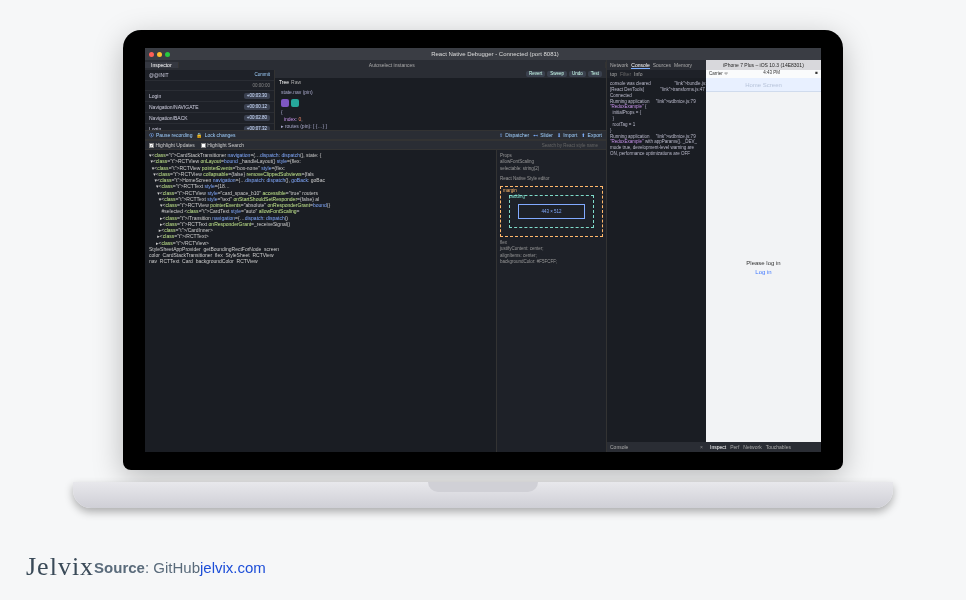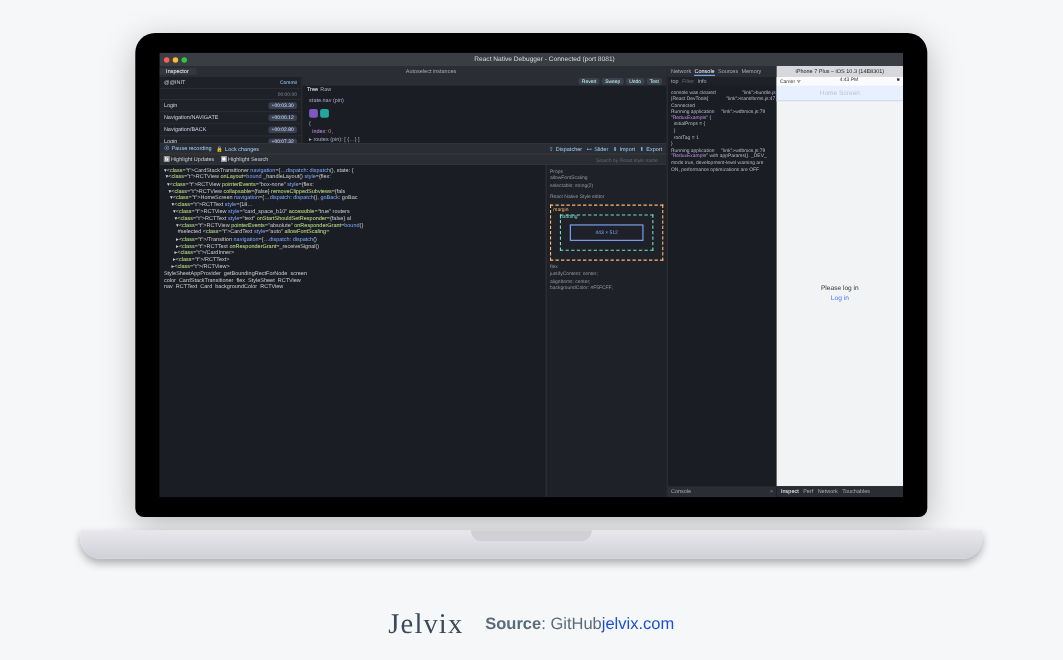--- a/index.html
+++ b/index.html
@@ -2,23 +2,23 @@
 <html><head>
 <meta charset="utf-8">
 <style>
   * { margin: 0; padding: 0; box-sizing: border-box; font-family: -apple-system, BlinkMacSystemFont, "Segoe UI", Helvetica, Arial, sans-serif; }
   body { width: 966px; height: 600px; background: #f6f7f8; display: flex; flex-direction: column; align-items: center; justify-content: space-between; overflow: hidden; }
   .laptop { margin-top: 30px; width: 720px; height: 470px; position: relative; }
   .screen-bezel { width: 100%; height: 440px; background: #000; border-radius: 18px 18px 8px 8px; padding: 18px 22px; box-shadow: 0 8px 30px rgba(0,0,0,0.25); }
   .screen { width: 100%; height: 100%; background: #1a1d23; display: flex; flex-direction: column; font-size: 6px; color: #ccc; overflow: hidden; }
   .base { position: absolute; bottom: -8px; left: 50%; transform: translateX(-50%); width: 820px; height: 26px; background: linear-gradient(#e8e8ec, #cfcfd6); border-radius: 0 0 18px 18px; box-shadow: 0 4px 8px rgba(0,0,0,0.3); }
   .notch { width: 110px; height: 10px; background: #d0d0d6; border-radius: 0 0 10px 10px; margin: 0 auto; }
-  .footer { width: 100%; display: flex; justify-content: center; align-items: center; padding: 18px 26px; font-size: 15px; color: #5a6b7b; }
+  .footer { width: 100%; display: flex; justify-content: flex-start; align-items: center; padding: 18px 26px; font-size: 15px; color: #5a6b7b; }
   .brand { font-family: Georgia, serif; font-size: 26px; color: #3a4a58; letter-spacing: 1px; font-weight: 300; }
-  .source { color: #5a6b7b; margin-left: 20px; }
+  .source { color: #5a6b7b; }
   .url { color: #1d4ed8; }
 
   
   .win-titlebar { height: 12px; background: #3a3d44; display: flex; align-items: center; padding: 0 4px; gap: 3px; color: #aaa; }
   .tl-dot { width: 5px; height: 5px; border-radius: 50%; }
   .red { background: #ff5f56; } .yellow { background: #ffbd2e; } .green { background: #27c93f; }
   .win-title { flex: 1; text-align: center; font-size: 6px; color: #ddd; }
 
   
   .main-row { display: flex; flex: 1; min-height: 0; }

